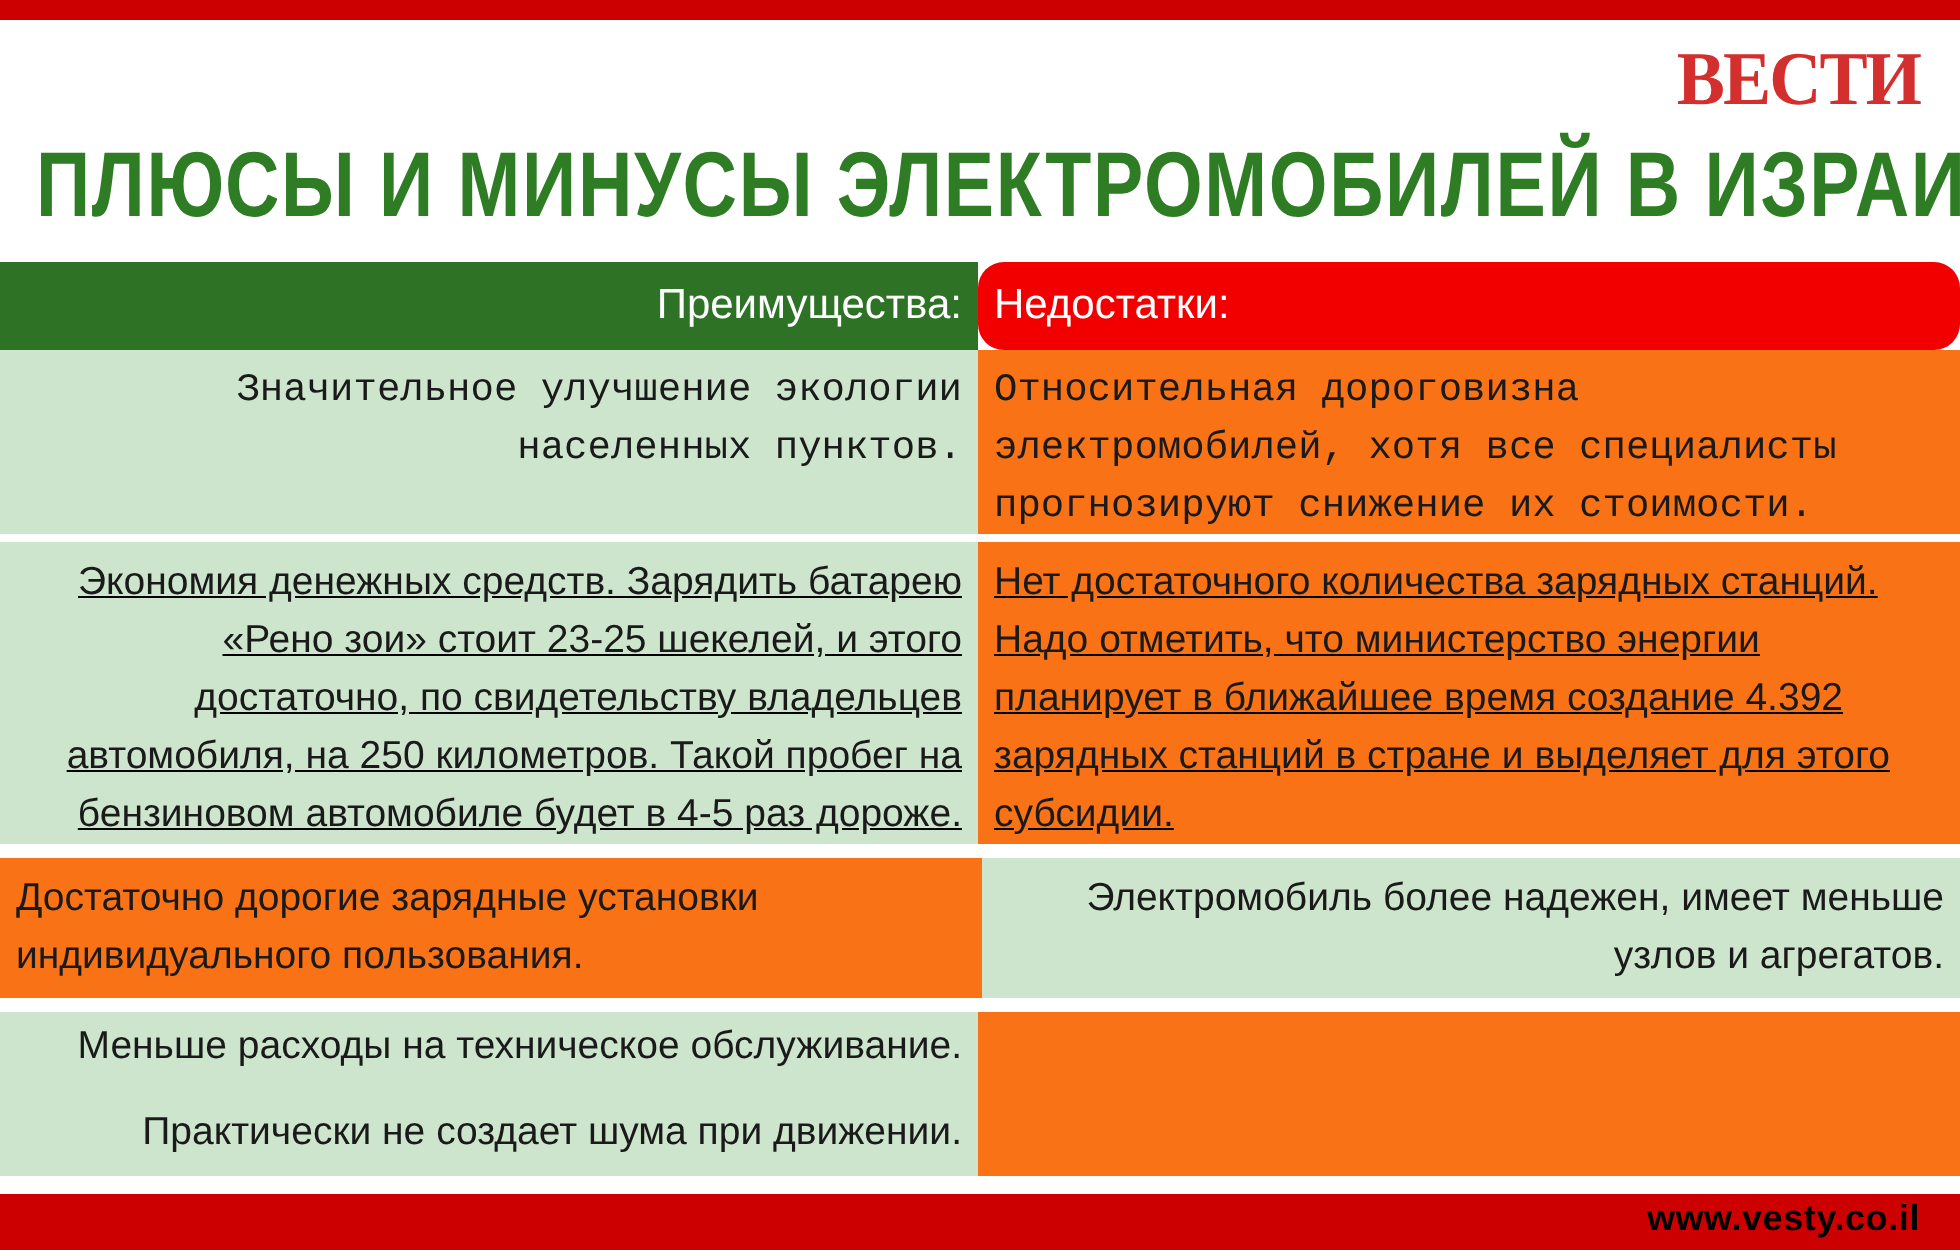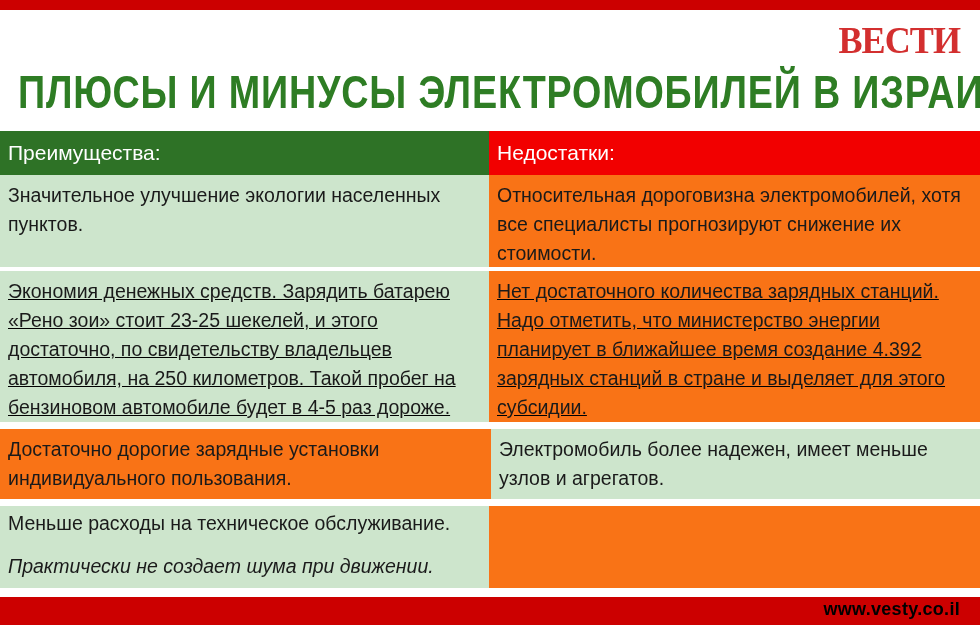--- a/index.html
+++ b/index.html
@@ -3,57 +3,57 @@
 <meta charset="utf-8">
 <style>
   html, body { margin:0; padding:0; }
   body { width:980px; height:625px; background:#ffffff; position:relative; overflow:hidden; font-family:"Liberation Sans", "DejaVu Sans", sans-serif; }
   .top-bar { position:absolute; left:0; top:0; width:980px; height:10px; background:#cc0000; }
   .brand { position:absolute; right:20px; top:18px; font-family:"Liberation Serif", "DejaVu Serif", serif; font-weight:bold; font-size:38px; color:#d32f2f; letter-spacing:-1px; transform:scaleX(0.95); transform-origin:right; }
   .title { position:absolute; left:18px; top:62px; width:950px; font-family:"Liberation Sans", sans-serif; font-weight:bold; font-size:46px; color:#2e7d24; letter-spacing:1px; white-space:nowrap; transform:scaleX(0.82); transform-origin:left; line-height:60px; }
   .table { position:absolute; left:0; top:131px; width:980px; }
   .row { position:absolute; left:0; width:980px; display:flex; }
   .cell { box-sizing:border-box; padding:6px 8px 0 8px; font-size:19.5px; line-height:29px; color:#1a1a1a; }
-  .cell.left { width:489px; background:#cde5cc; }
+  .cell.left { width:489px; background:#cde5cc;text-align:right; }
   .cell.right { width:491px; background:#f97316; padding-left:8px; }
   .hdr .cell { color:#ffffff; font-size:21px; line-height:44px; padding-top:0; }
   .hdr .cell.left { background:#2e7226; }
-  .hdr .cell.right { background:#f20000; }
+  .hdr .cell.right { background:#f20000;border-radius:13px; }
   .footer { position:absolute; left:0; top:597px; width:980px; height:28px; background:#cc0000; }
   .footer-url { position:absolute; right:20px; top:2px; color:#000000; font-weight:bold; font-size:18px; letter-spacing:0.3px; }
 </style>
 </head>
 <body>
 
 <div class="top-bar"></div>
 <div class="brand">ВЕСТИ</div>
 <div class="title">ПЛЮСЫ И МИНУСЫ ЭЛЕКТРОМОБИЛЕЙ В ИЗРАИЛЕ</div>
 
 <div class="table">
   <div class="row hdr" style="top:0; height:44px;">
     <div class="cell left">Преимущества:</div>
     <div class="cell right">Недостатки:</div>
   </div>
-  <div class="row" style="top:44px; height:92px;">
+  <div class="row" style="top:44px; height:92px;font-family:Liberation Mono, monospace;">
     <div class="cell left">Значительное улучшение экологии населенных пунктов.</div>
     <div class="cell right">Относительная дороговизна электромобилей, хотя все специалисты прогнозируют снижение их стоимости.</div>
   </div>
   <div class="row" style="top:140px; height:151px;text-decoration:underline;">
     <div class="cell left">Экономия денежных средств. Зарядить батарею «Рено зои» стоит 23-25 шекелей, и этого достаточно, по свидетельству владельцев автомобиля, на 250 километров. Такой пробег на бензиновом автомобиле будет в 4-5 раз дороже.</div>
     <div class="cell right">Нет достаточного  количества зарядных станций. Надо отметить, что министерство энергии планирует в ближайшее время создание 4.392 зарядных станций в стране и выделяет для этого субсидии.</div>
   </div>
   <div class="row" style="top:298px; height:70px;">
     <div class="cell right"> Достаточно дорогие зарядные установки индивидуального пользования.</div>
     <div class="cell left">Электромобиль более надежен, имеет меньше узлов и агрегатов.</div>
   </div>
   <div class="row" style="top:375px; height:44px;">
     <div class="cell left" style="padding-top:3px;">Меньше расходы на техническое обслуживание.</div>
     <div class="cell right"></div>
   </div>
   <div class="row" style="top:417px; height:40px;">
-    <div class="cell left" style="padding-top:4px;font-style:italic;">Практически не создает шума при движении.</div>
+    <div class="cell left" style="padding-top:4px;">Практически не создает шума при движении.</div>
     <div class="cell right"></div>
   </div>
 </div>
 
 <div class="footer">
   <span class="footer-url">www.vesty.co.il</span>
 </div>
 
 </body></html>

